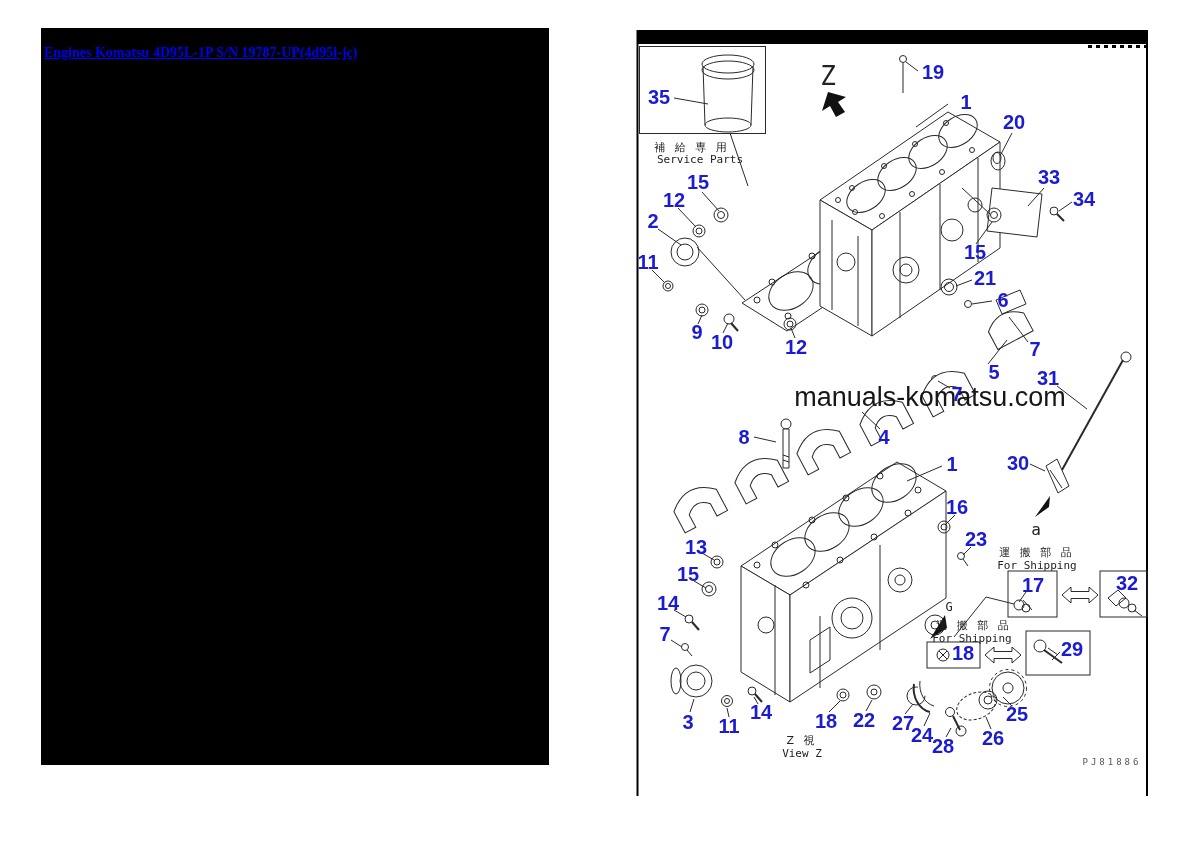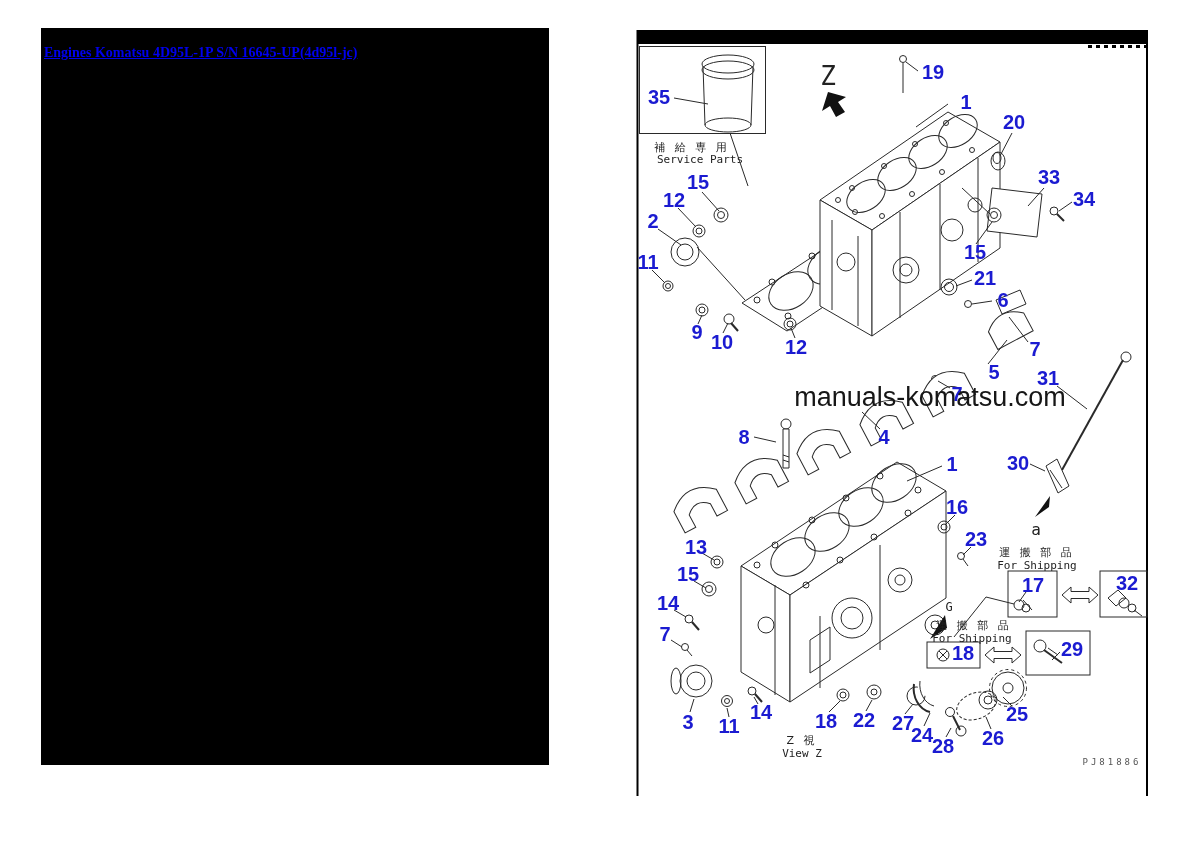--- a/index.html
+++ b/index.html
@@ -25,21 +25,21 @@
   .marker{font:16px "DejaVu Sans Mono",monospace;fill:#222222;text-anchor:middle;}
   .marker-sm{font:12px "DejaVu Sans Mono",monospace;fill:#222222;text-anchor:middle;}
   .zletter{font:26px "DejaVu Sans Mono",monospace;fill:#222222;text-anchor:middle;}
   .wm{font:27px "Liberation Sans",sans-serif;fill:#161616;text-anchor:middle;}
 </style>
 </head>
 <body>
 
 <div class="black-panel"></div>
 
-<a class="header-link">Engines Komatsu 4D95L-1P S/N 16645-UP(4d95l-jc)</a>
+<a class="header-link">Engines Komatsu 4D95L-1P S/N 19787-UP(4d95l-jc)</a>
 
 <svg class="diagram" width="1190" height="842" viewBox="0 0 1190 842" xmlns="http://www.w3.org/2000/svg">
 
   <g>
     <rect x="637" y="30" width="511" height="14" fill="#000000"></rect>
     <line x1="637.5" y1="30" x2="637.5" y2="796" stroke="#000" stroke-width="2"></line>
     <line x1="1147" y1="30" x2="1147" y2="796" stroke="#000" stroke-width="2"></line>
     <line x1="1088" y1="46.5" x2="1146" y2="46.5" stroke="#000" stroke-width="3" stroke-dasharray="4 4"></line>
   </g>
 

